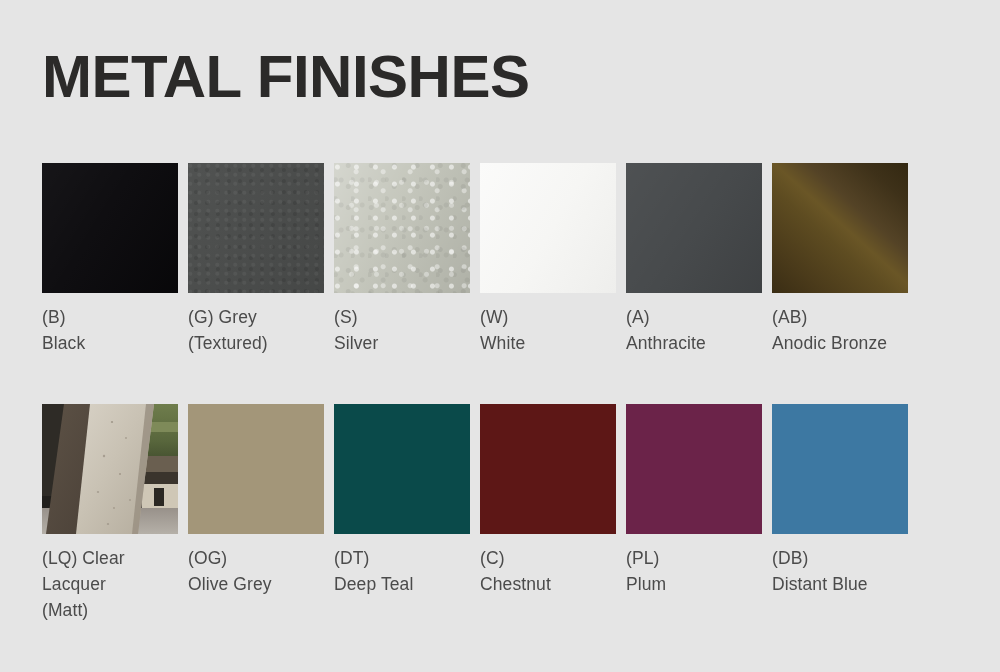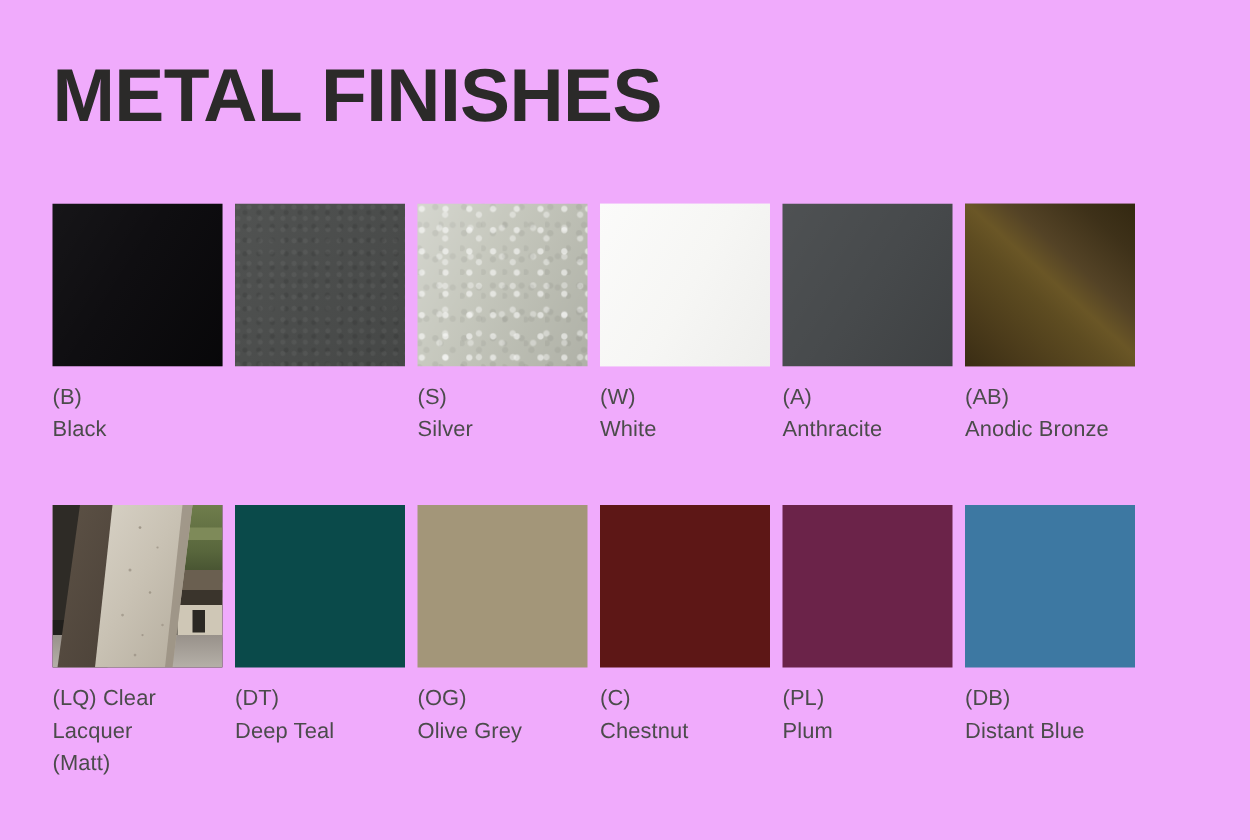--- a/index.html
+++ b/index.html
@@ -12,21 +12,21 @@
     height: 672px;
     position: relative;
     overflow: hidden;
     font-family: "Liberation Sans", sans-serif;
     -webkit-font-smoothing: antialiased;
   }
 
   .page {
     position: absolute;
     inset: 0;
-    background: #f0abfc;
+    background: #e5e5e5;
   }
 
   
   .title {
     position: absolute;
     left: 42px;
     top: 46px;
     font-size: 60px;
     line-height: 62px;
     font-weight: bold;
@@ -139,20 +139,22 @@
   <div class="row row-1">
 
     <div class="cell">
       <div class="swatch tex-black"></div>
       <div class="label" style="color: rgb(75, 75, 75);">(B)
 Black</div>
     </div>
 
     <div class="cell">
       <div class="swatch tex-grey"></div>
+      <div class="label" style="color: rgb(75, 75, 75);">(G) Grey
+(Textured)</div>
     </div>
 
     <div class="cell">
       <div class="swatch tex-silver"></div>
       <div class="label" style="color: rgb(75, 75, 75);">(S)
 Silver</div>
     </div>
 
     <div class="cell">
       <div class="swatch tex-white"></div>
@@ -225,32 +227,32 @@
           <circle cx="88" cy="96" r="1.0" fill="#8d8476" opacity="0.5"></circle>
           <circle cx="66" cy="120" r="1.1" fill="#8d8476" opacity="0.55"></circle>
         </svg>
       </div>
       <div class="label" style="color: rgb(75, 75, 75);">(LQ) Clear
 Lacquer
 (Matt)</div>
     </div>
 
     <div class="cell">
+      <div class="swatch solid" style="background-color: rgb(163, 150, 121);"></div>
+      <div class="label" style="color: rgb(75, 75, 75);">(OG)
+Olive Grey</div>
+    </div>
+
+    <div class="cell">
       <div class="swatch solid" style="background-color: rgb(10, 74, 74);"></div>
       <div class="label" style="color: rgb(75, 75, 75);">(DT)
 Deep Teal</div>
     </div>
 
     <div class="cell">
-      <div class="swatch solid" style="background-color: rgb(163, 150, 121);"></div>
-      <div class="label" style="color: rgb(75, 75, 75);">(OG)
-Olive Grey</div>
-    </div>
-
-    <div class="cell">
       <div class="swatch solid" style="background-color: rgb(93, 23, 22);"></div>
       <div class="label" style="color: rgb(75, 75, 75);">(C)
 Chestnut</div>
     </div>
 
     <div class="cell">
       <div class="swatch solid" style="background-color: rgb(107, 35, 73);"></div>
       <div class="label" style="color: rgb(75, 75, 75);">(PL)
 Plum</div>
     </div>

